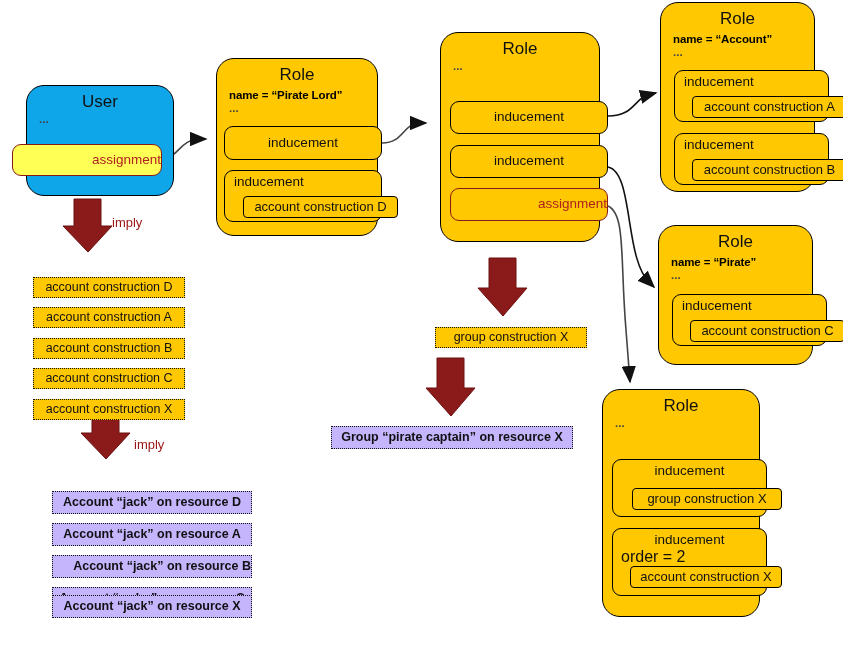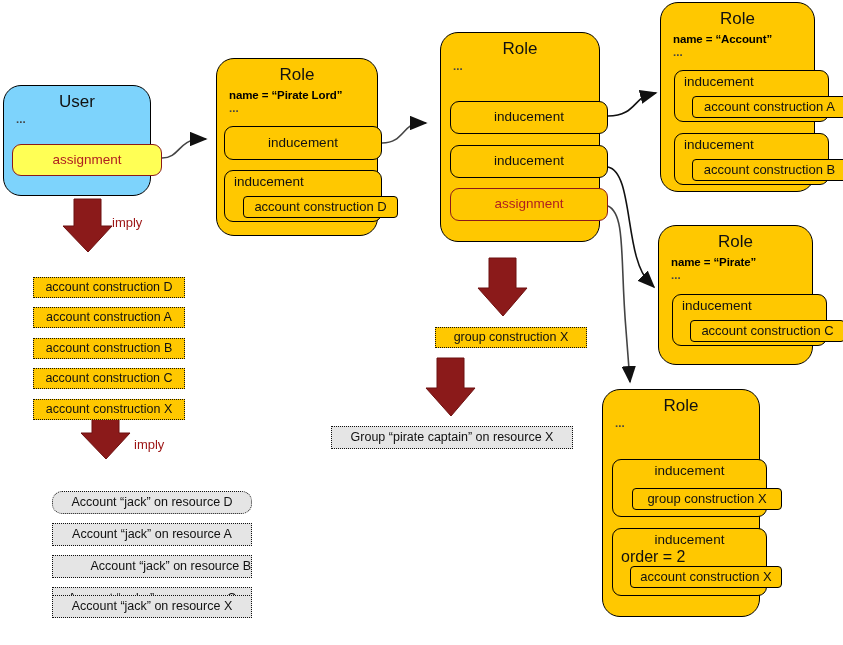--- a/index.html
+++ b/index.html
@@ -27,21 +27,22 @@
     box-sizing: border-box;
   }
 
   
   .entity {
     border: 1.3px solid #000000;
     border-radius: 18px;
     padding: 0;
   }
   .entity.user {
-    background: #7dd3fc;
+    background: #0ea5e9;
+    margin-left: 23px;
   }
   .entity.role {
     background: #ffc800;
   }
   .entity-title {
     text-align: center;
     font-size: 17px;
     color: #111111;
     padding-top: 5px;
     line-height: 1.25;
@@ -83,20 +84,21 @@
     color: #111111;
     text-align: center;
     line-height: 1.1;
   }
   .slot-label.left {
     text-align: left;
     padding-left: 9px;
   }
   .slot-label.red {
     color: #b02020;
+    text-align: right;
   }
   .slot-sub {
     font-size: 16px;
     color: #111111;
     text-align: left;
     padding-left: 8px;
     line-height: 1.1;
   }
 
   
@@ -118,21 +120,21 @@
     position: absolute;
     box-sizing: border-box;
     border: 1.6px dotted #111111;
     font-size: 12.5px;
     color: #111111;
     text-align: center;
     white-space: nowrap;
     line-height: 1.05;
   }
   .dchip.yellow { background: #ffc800; }
-  .dchip.cyan   { background: #e5e5e5; }
+  .dchip.cyan   { background: #c4b5fd; font-weight: bold; }
 
   
   .imply-label {
     position: absolute;
     font-size: 13px;
     color: #9c1515;
     white-space: nowrap;
   }
 
   
@@ -268,21 +270,21 @@
 
   <div class="imply-label" style="left:112px;top:215px;">imply</div>
   <div class="imply-label" style="left:134px;top:437px;">imply</div>
 
   <div class="dchip yellow" style="left:33px;top:277px;width:152px;height:21px;line-height:19px;">account construction D</div>
   <div class="dchip yellow" style="left:33px;top:307px;width:152px;height:21px;line-height:19px;">account construction A</div>
   <div class="dchip yellow" style="left:33px;top:338px;width:152px;height:21px;line-height:19px;">account construction B</div>
   <div class="dchip yellow" style="left:33px;top:368px;width:152px;height:21px;line-height:19px;">account construction C</div>
   <div class="dchip yellow" style="left:33px;top:399px;width:152px;height:21px;line-height:19px;">account construction X</div>
 
-  <div class="dchip cyan" style="left:52px;top:491px;width:200px;height:23px;line-height:21px;border-radius:10px;">Account “jack” on resource D</div>
+  <div class="dchip cyan" style="left:52px;top:491px;width:200px;height:23px;line-height:21px;">Account “jack” on resource D</div>
   <div class="dchip cyan" style="left:52px;top:523px;width:200px;height:23px;line-height:21px;">Account “jack” on resource A</div>
   <div class="dchip cyan" style="left:52px;top:555px;width:200px;height:23px;line-height:21px;text-align:right;">Account “jack” on resource B</div>
   <div class="dchip cyan" style="left:52px;top:587px;width:200px;height:23px;line-height:21px;">Account “order” on resource C</div>
   <div class="dchip cyan" style="left:52px;top:595px;width:200px;height:23px;line-height:21px;">Account “jack” on resource X</div>
 
   <div class="dchip yellow" style="left:435px;top:327px;width:152px;height:21px;line-height:19px;">group construction X</div>
   <div class="dchip cyan" style="left:331px;top:426px;width:242px;height:23px;line-height:21px;">Group “pirate captain” on resource X</div>
 
 </div>
 

